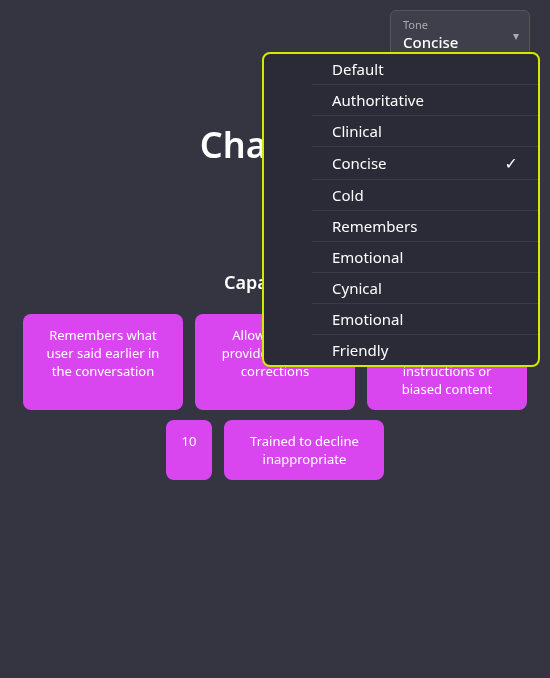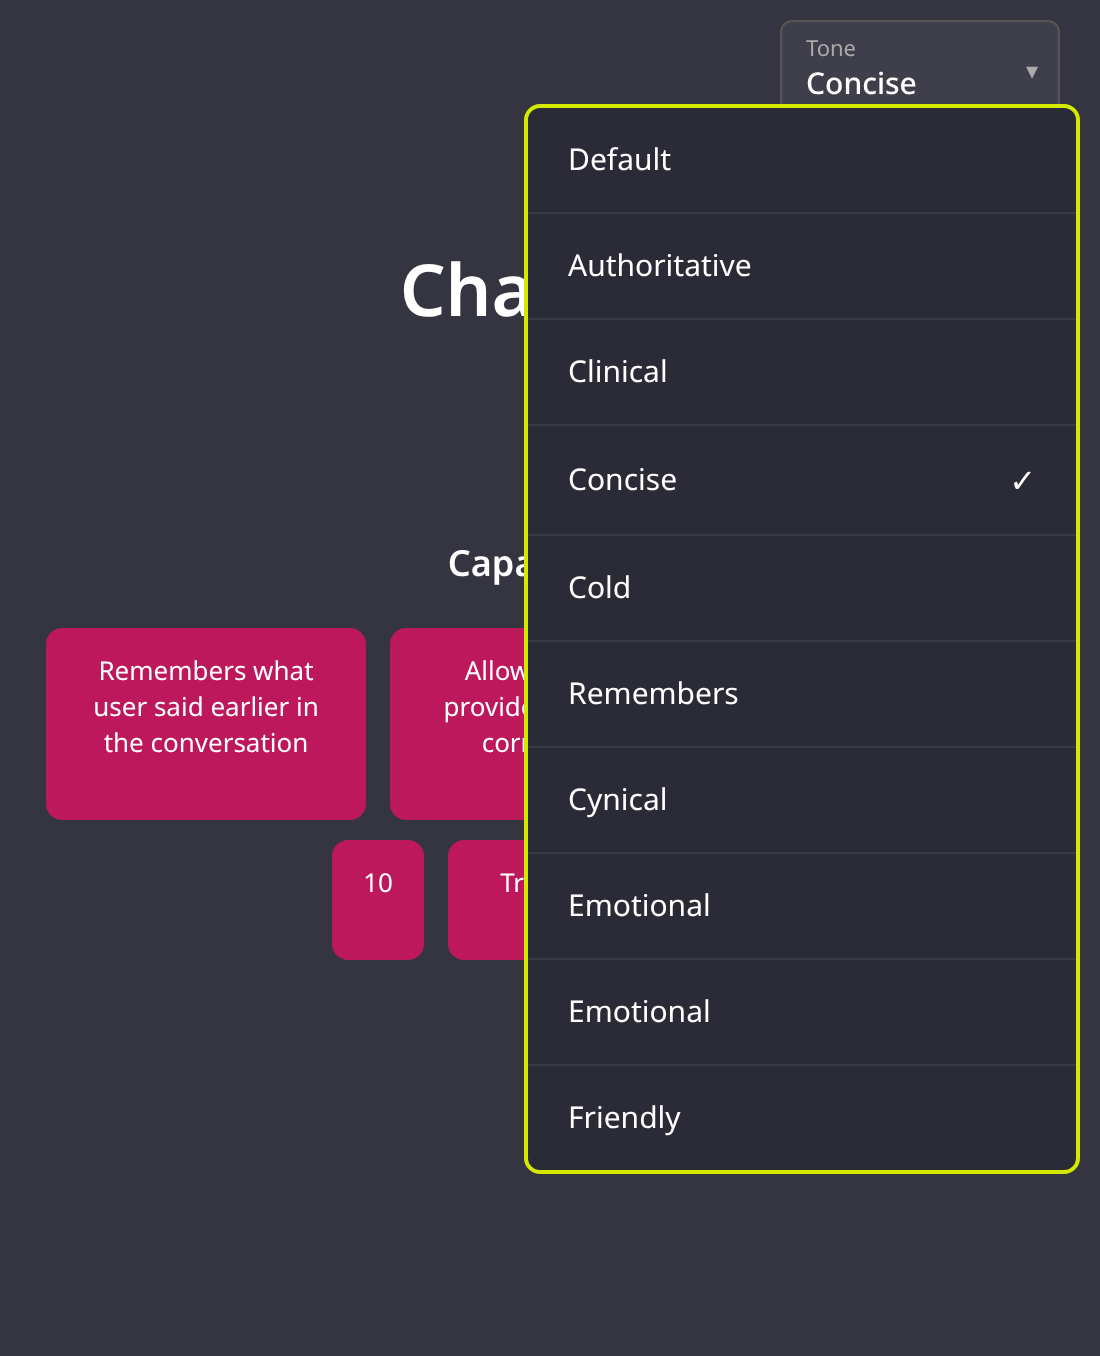--- a/index.html
+++ b/index.html
@@ -53,21 +53,21 @@
 
     .capability-cards {
       display: flex;
       gap: 12px;
       flex-wrap: wrap;
       justify-content: center;
       padding: 0 20px;
     }
 
     .card {
-      background-color: #be185d;
+      background-color: #d946ef;
       border-radius: 8px;
       padding: 12px 16px;
       color: #ffffff;
       font-size: 13px;
       text-align: center;
       max-width: 160px;
     }
 
     
     .bottom-cards {
@@ -124,28 +124,29 @@
       right: 10px;
       width: 278px;
       background-color: #2a2b36;
       border: 2px solid #d4e800;
       border-radius: 8px;
       overflow: hidden;
       z-index: 100;
     }
 
     .dropdown-item {
-      padding: 16px 20px;
+      padding: 5px 20px;
       color: #ffffff;
       font-size: 15px;
       cursor: pointer;
       display: flex;
       align-items: center;
       justify-content: space-between;
       border-bottom: 1px solid #3a3b45;
+      margin-left: 48px;
     }
 
     .dropdown-item:last-child {
       border-bottom: none;
     }
 
     .dropdown-item.selected {
       color: #ffffff;
     }
 
@@ -207,24 +208,24 @@
       <span>Concise</span>
       <span class="checkmark">✓</span>
     </div>
     <div class="dropdown-item">
       <span>Cold</span>
     </div>
     <div class="dropdown-item">
       <span>Remembers</span>
     </div>
     <div class="dropdown-item">
+      <span>Emotional</span>
+    </div>
+    <div class="dropdown-item">
       <span>Cynical</span>
     </div>
     <div class="dropdown-item">
       <span>Emotional</span>
     </div>
     <div class="dropdown-item">
-      <span>Emotional</span>
-    </div>
-    <div class="dropdown-item">
       <span>Friendly</span>
     </div>
   </div>
 
 </body></html>

